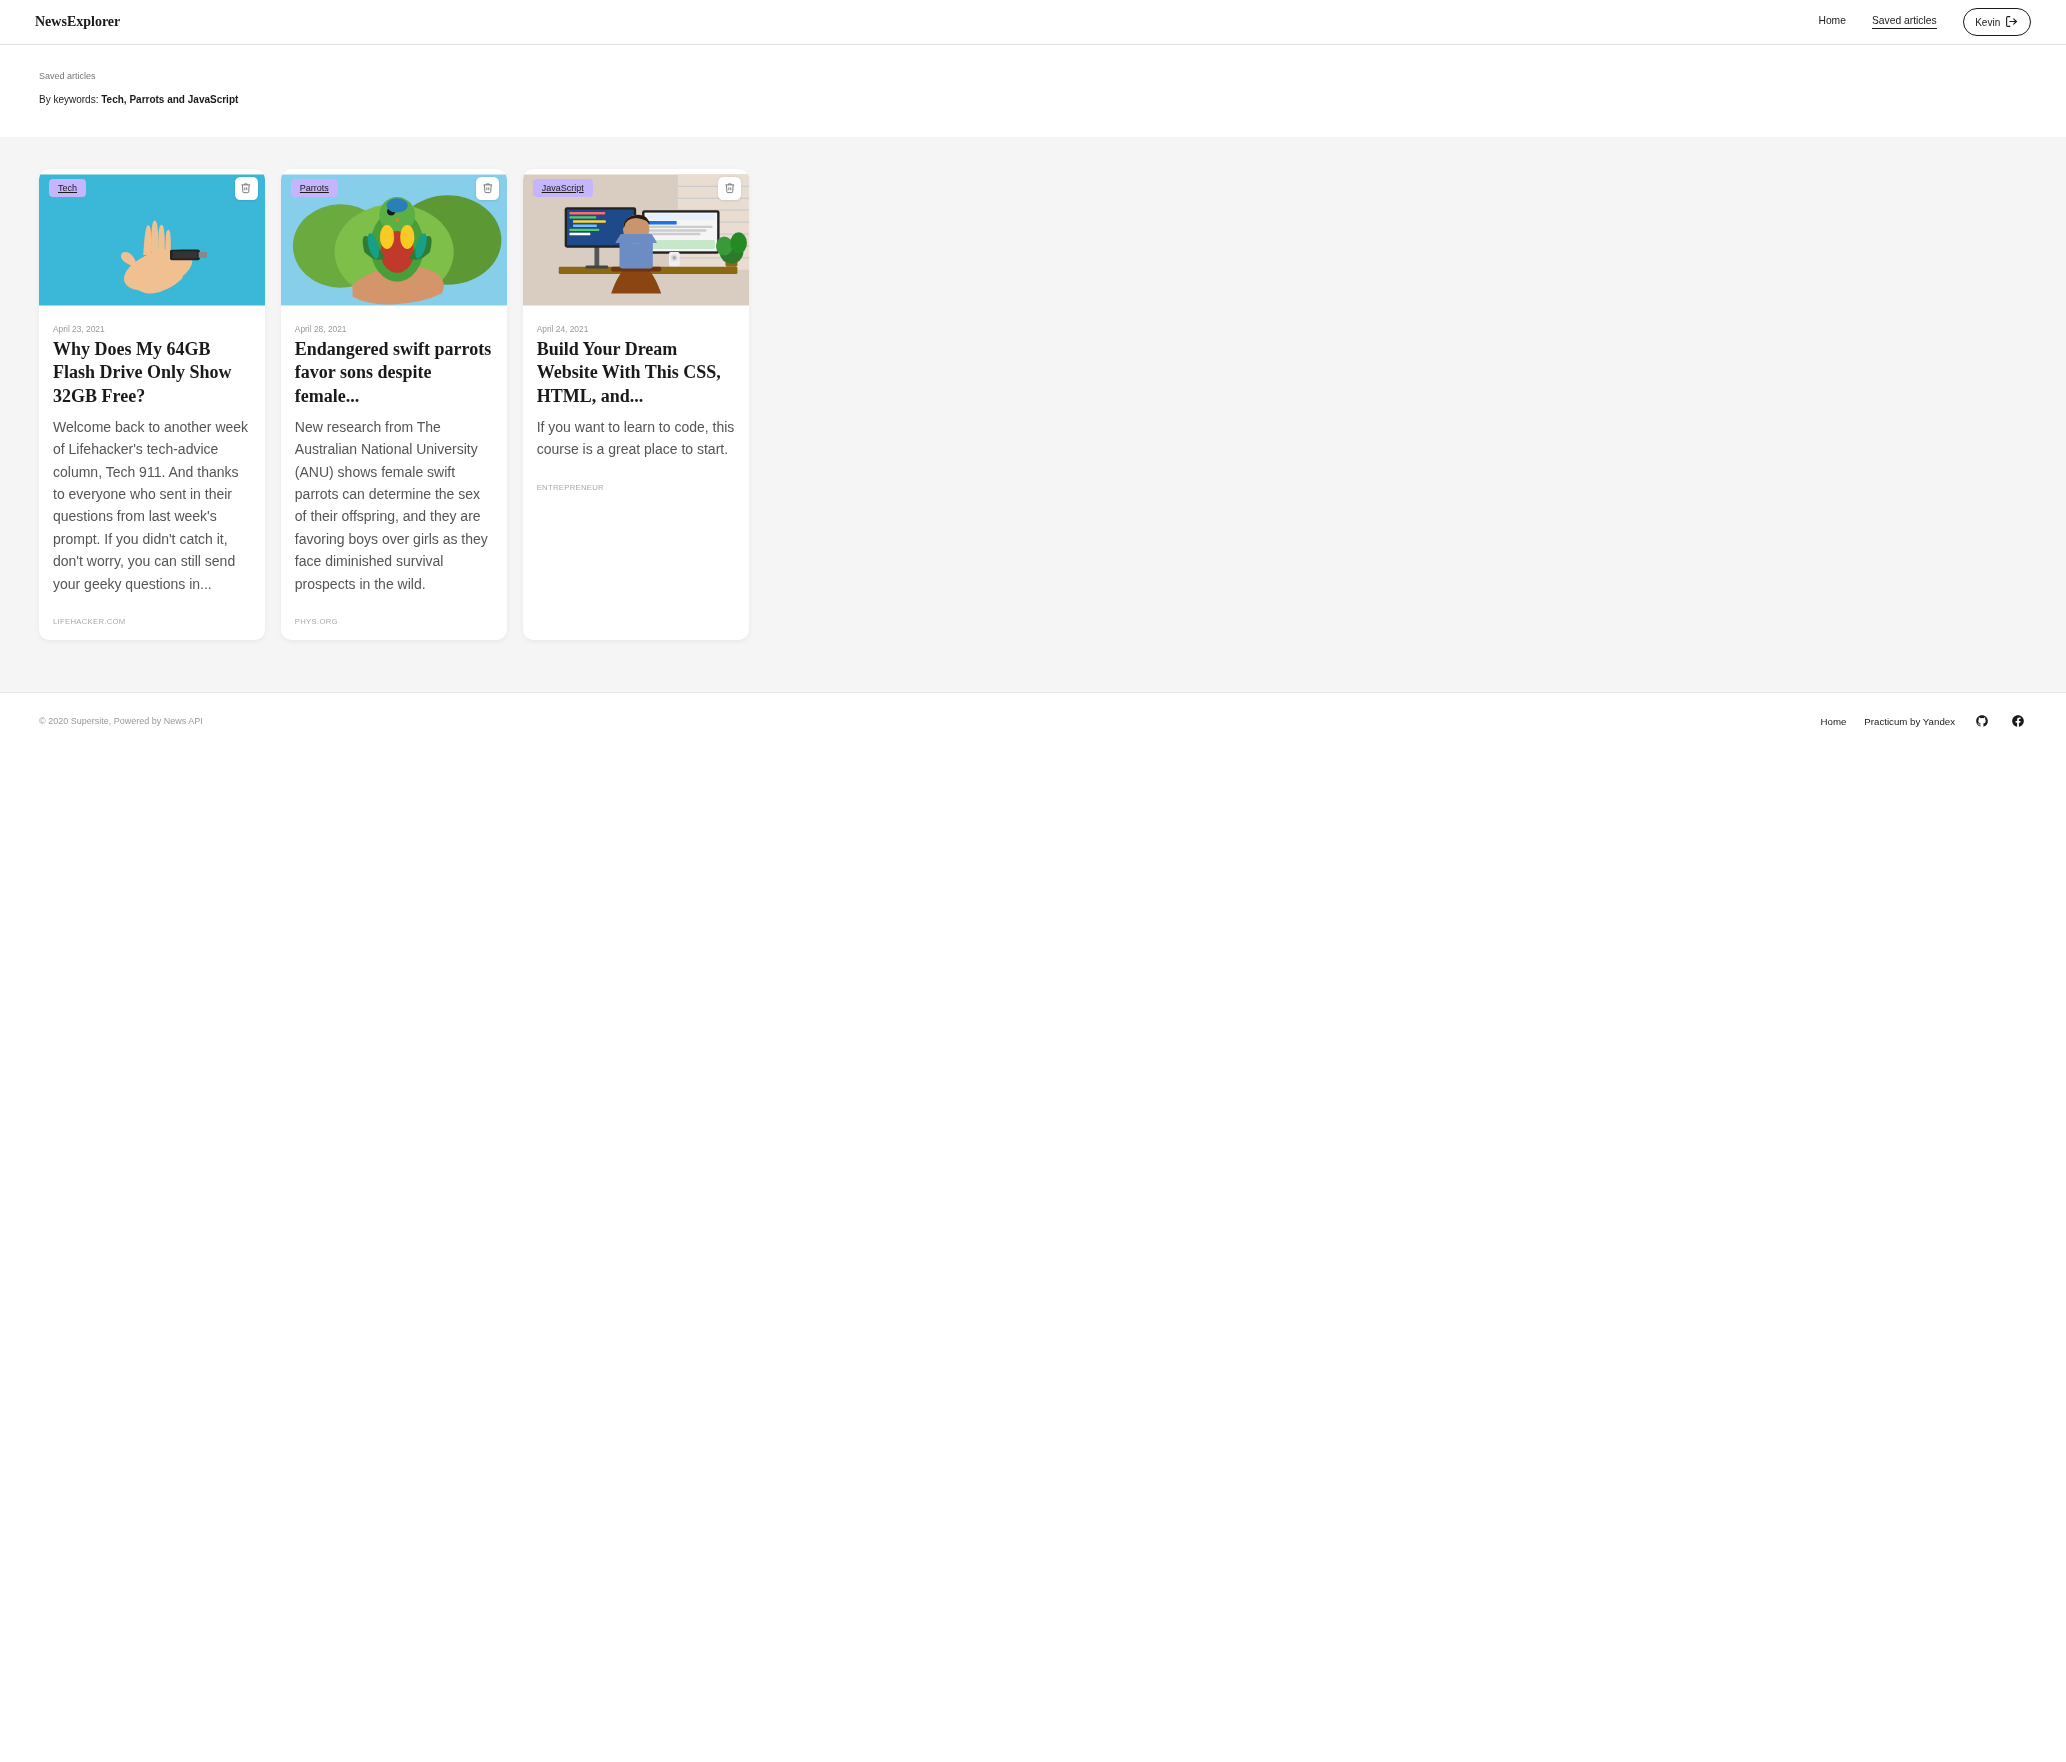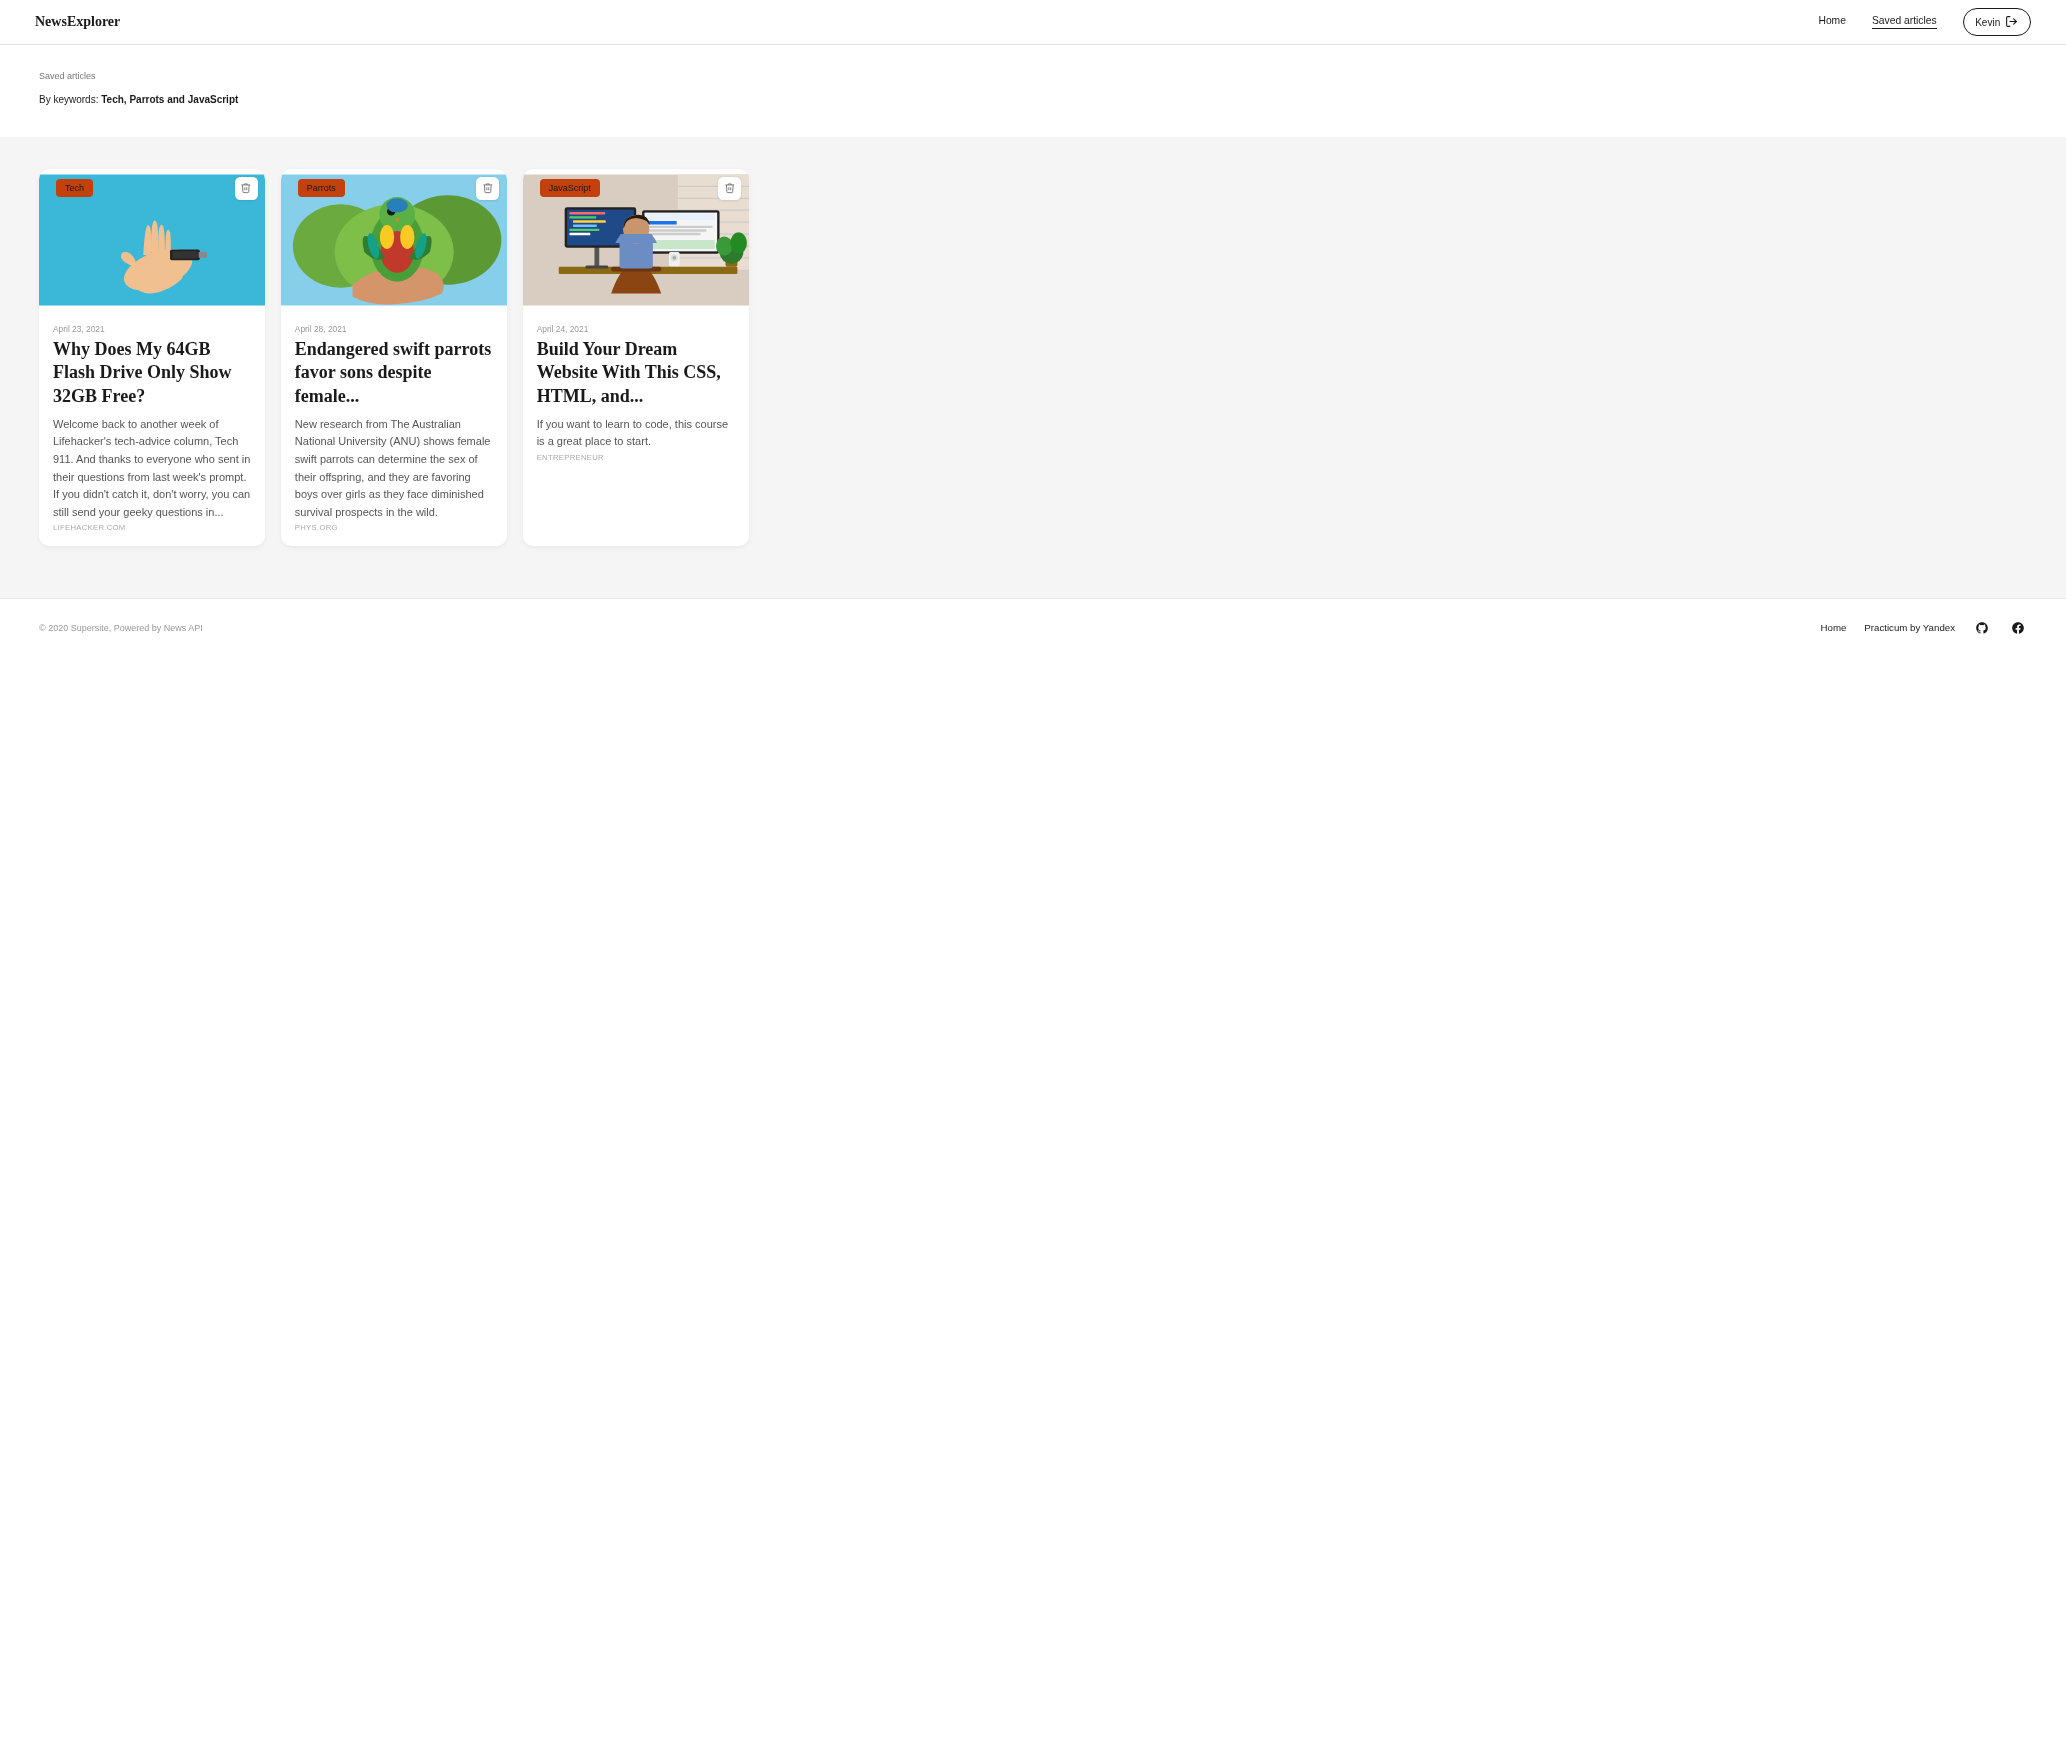--- a/index.html
+++ b/index.html
@@ -103,29 +103,30 @@
     .article-image-wrapper {
       position: relative;
       width: 100%;
       height: 142px;
       overflow: hidden;
     }
 
     .article-tag {
       position: absolute;
       top: 10.3px;
-      left: 17px;
-      background: #c2410c;
+      left: 10px;
+      background: #c4b5fd;
       border-radius: 3.9px;
       padding: 3.9px 9px;
       font-size: 9px;
       font-family: sans-serif;
       font-weight: 500;
       color: #1a1a1a;
       z-index: 2;
+      text-decoration: underline;
     }
     .article-delete-btn {
       position: absolute;
       top: 7.7px;
       right: 7.7px;
       background: #fff;
       border: none;
       border-radius: 5.2px;
       width: 23px;
       height: 23px;
@@ -153,24 +154,24 @@
     }
     .article-title {
       font-size: 18px;
       font-weight: 700;
       line-height: 1.3;
       color: #1a1a1a;
       margin-bottom: 7.7px;
       font-family: 'Georgia', serif;
     }
     .article-text {
-      font-size: 11px;
+      font-size: 14px;
       color: #555;
       line-height: 1.6;
-      margin-bottom: 2px;
+      margin-bottom: 22px;
       font-family: sans-serif;
     }
     .article-source {
       font-size: 7.7px;
       color: #aaa;
       font-family: sans-serif;
       letter-spacing: 0.3px;
       text-transform: uppercase;
     }
 

